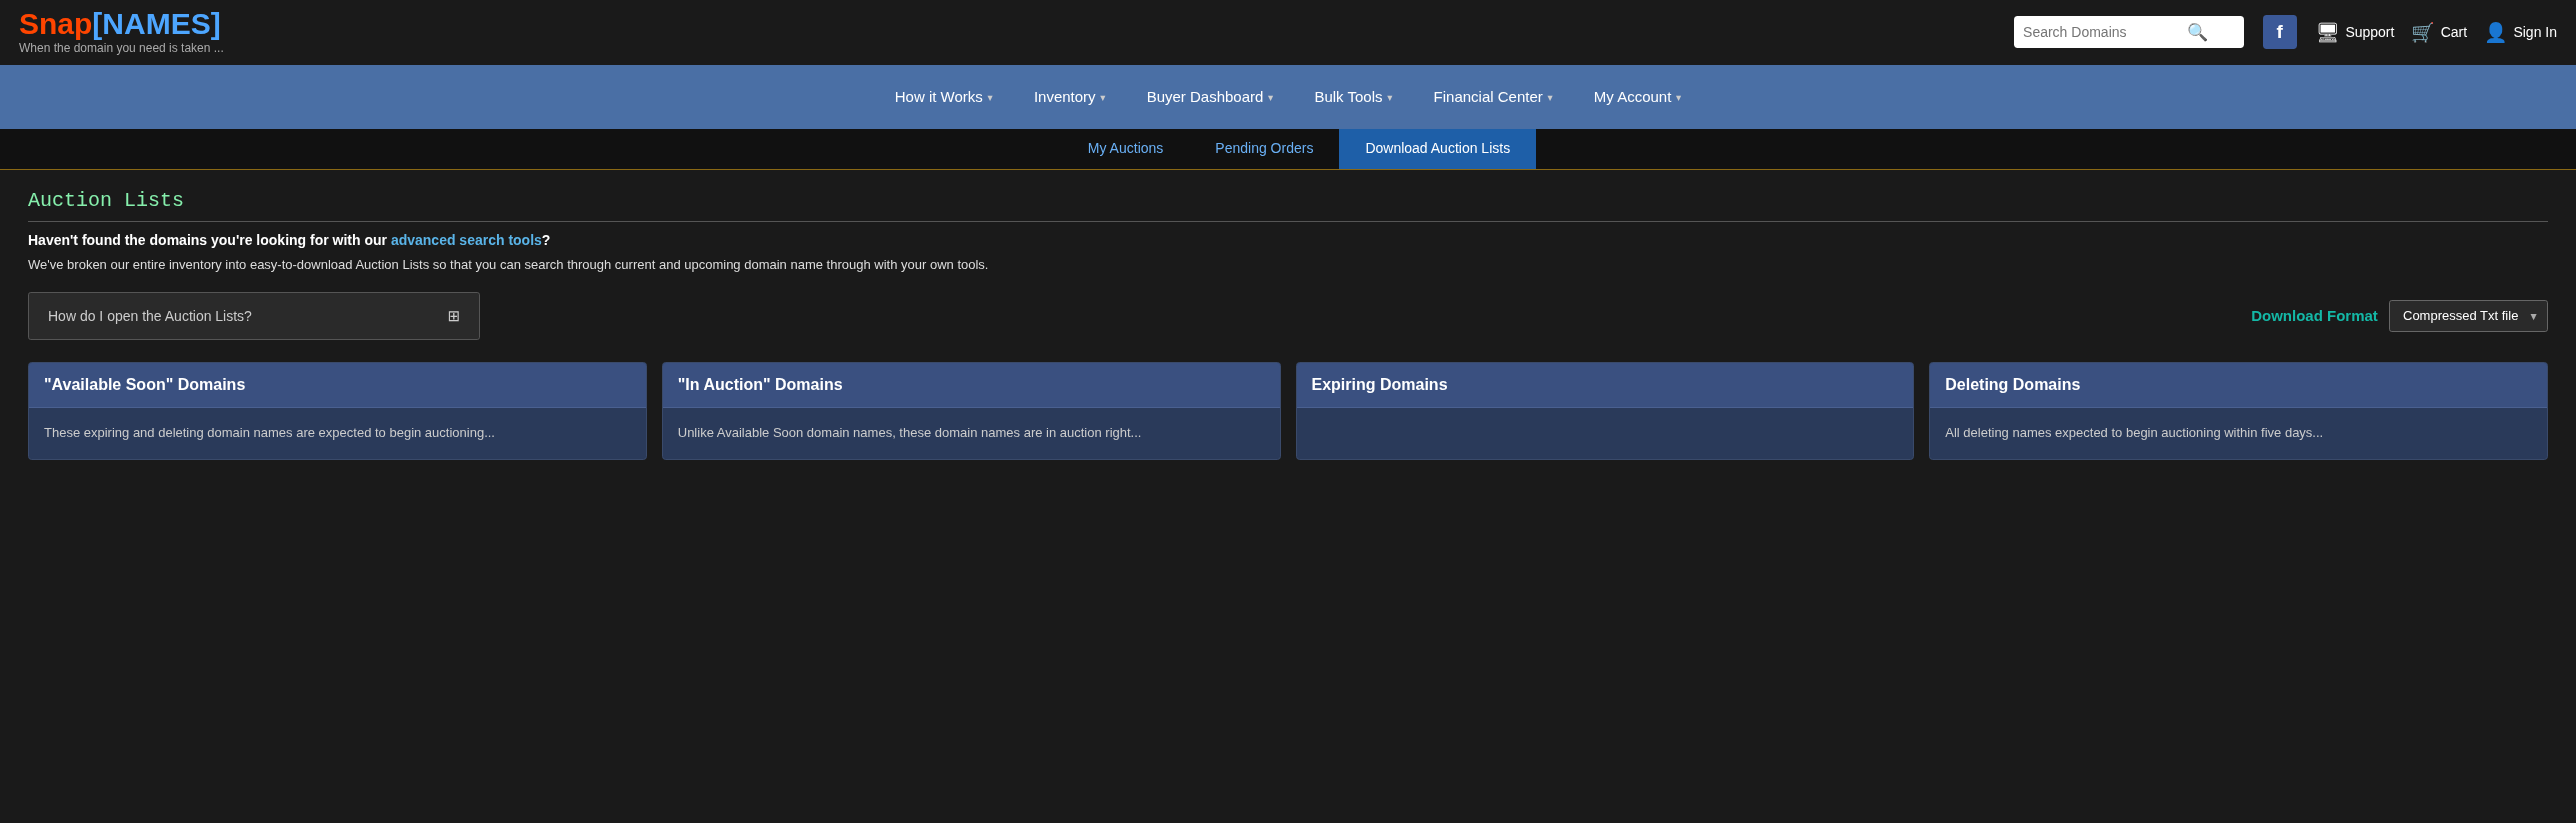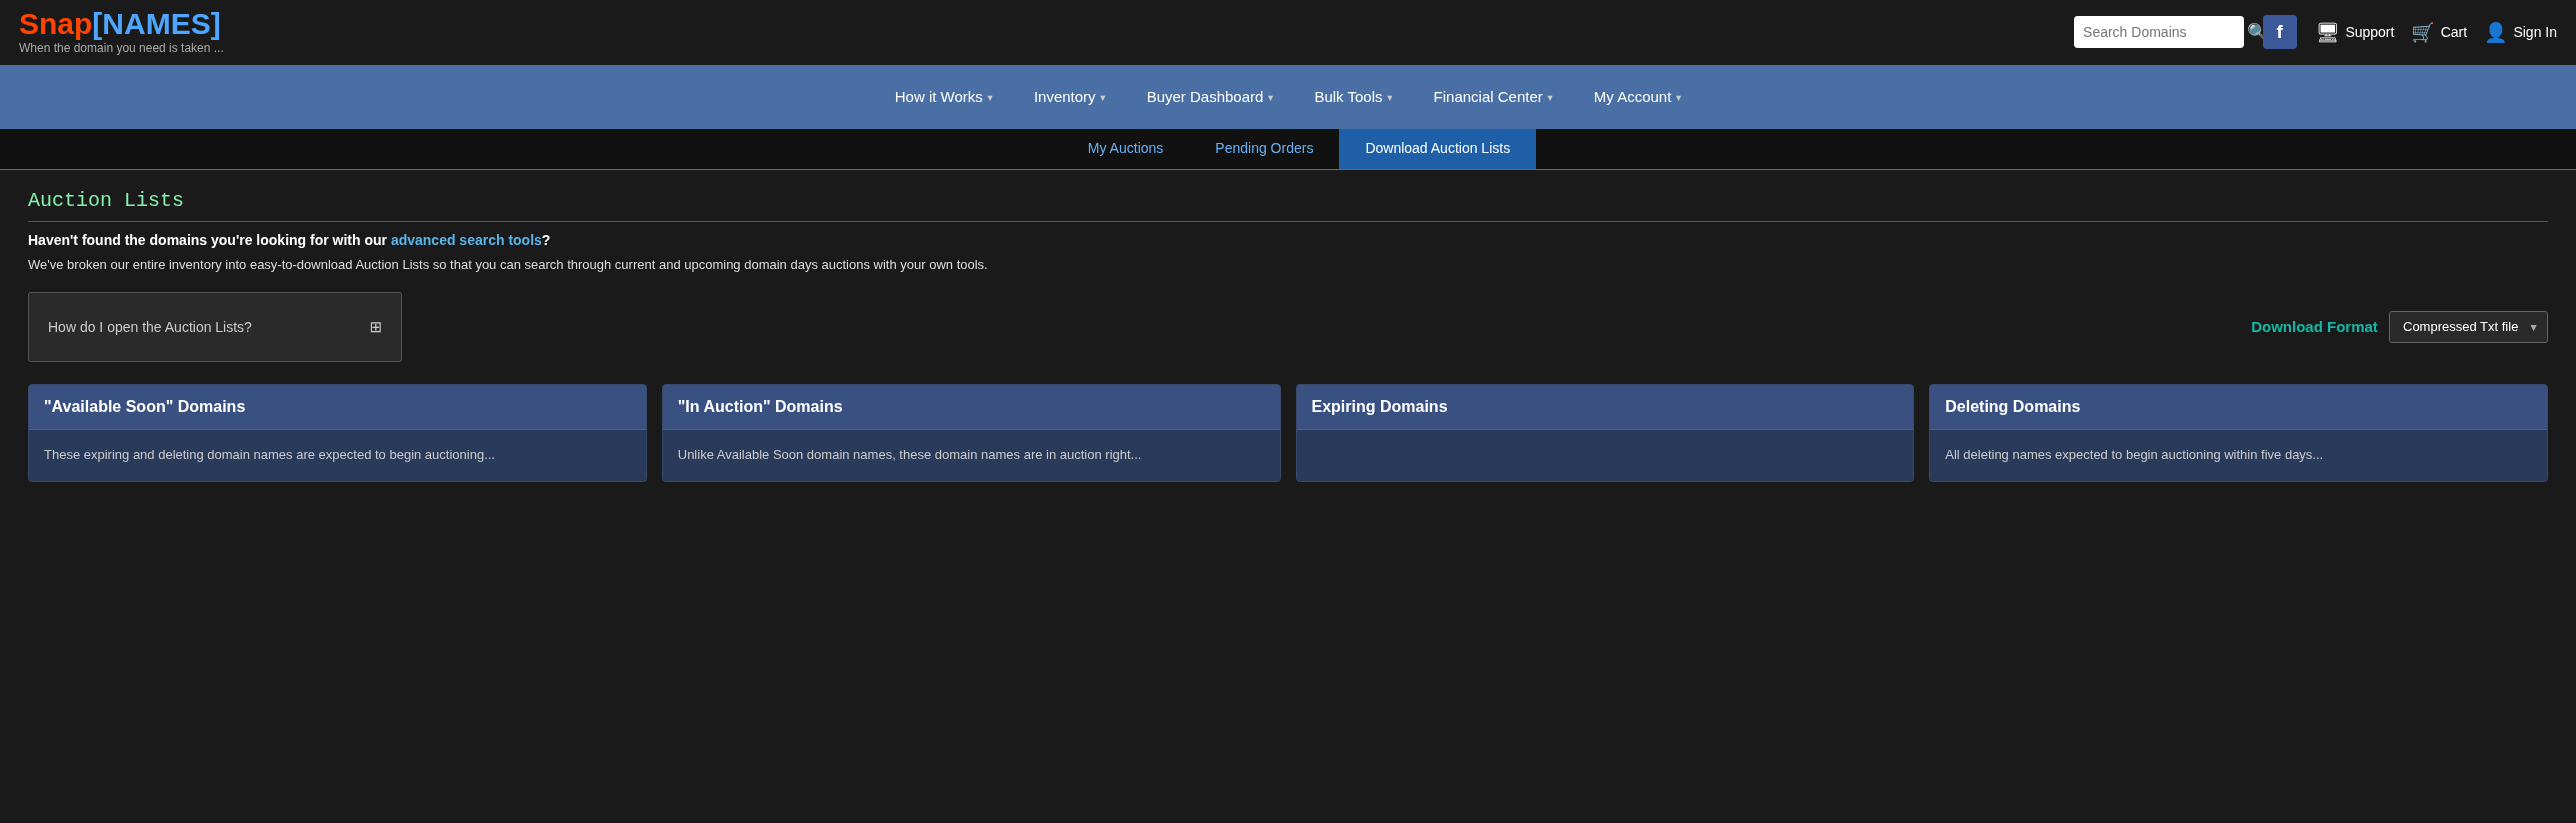--- a/index.html
+++ b/index.html
@@ -29,21 +29,21 @@
       gap: 19px;
     }
 
     .search-bar {
       display: flex;
       align-items: center;
       background: #fff;
       border-radius: 3.7px;
       padding: 5.6px 9.4px;
       gap: 5.6px;
-      width: 170px;
+      width: 230px;
     }
     .search-bar input {
       border: none;
       outline: none;
       font-size: 14px;
       color: #333;
       background: transparent;
       width: 159px;
     }
     .search-icon-svg { color: #f90; font-size: 17px; }
@@ -160,28 +160,28 @@
       display: flex;
       align-items: center;
       justify-content: space-between;
       margin-bottom: 22.5px;
     }
 
     .accordion-btn {
       background: #2a2a2a;
       border: 0.9px solid #555;
       color: #ccc;
-      padding: 25px 19px;
+      padding: 14px 19px;
       font-size: 14px;
       display: flex;
       align-items: center;
       gap: 11.2px;
       cursor: pointer;
       border-radius: 2.8px;
-      width: 374px;
+      width: 452px;
     }
     .accordion-btn .plus-icon {
       color: #ccc;
       font-size: 15px;
       margin-left: auto;
     }
 
     .download-format-row {
       display: flex;
       align-items: center;
@@ -315,21 +315,21 @@
     <div class="sub-nav-item">Pending Orders</div>
     <div class="sub-nav-item active">Download Auction Lists</div>
   </div>
 
 <div class="content">
   <h1 class="page-title">Auction Lists</h1>
 
   <p class="description-line1">
     <span>Haven't found the domains you're looking for with our </span><a href="#">advanced search tools</a><span>?</span>
   </p>
-  <p class="description-line2">We've broken our entire inventory into easy-to-download Auction Lists so that you can search through current and upcoming domain days auctions with your own tools.</p>
+  <p class="description-line2">We've broken our entire inventory into easy-to-download Auction Lists so that you can search through current and upcoming domain name through with your own tools.</p>
 
   <div class="accordion-row">
     <button class="accordion-btn">
       <span>How do I open the Auction Lists?</span>
       <span class="plus-icon">⊞</span>
     </button>
     <div class="download-format-row">
       <span class="download-format-label">Download Format</span>
       <div class="select-wrapper">
         <select class="download-format-select">

